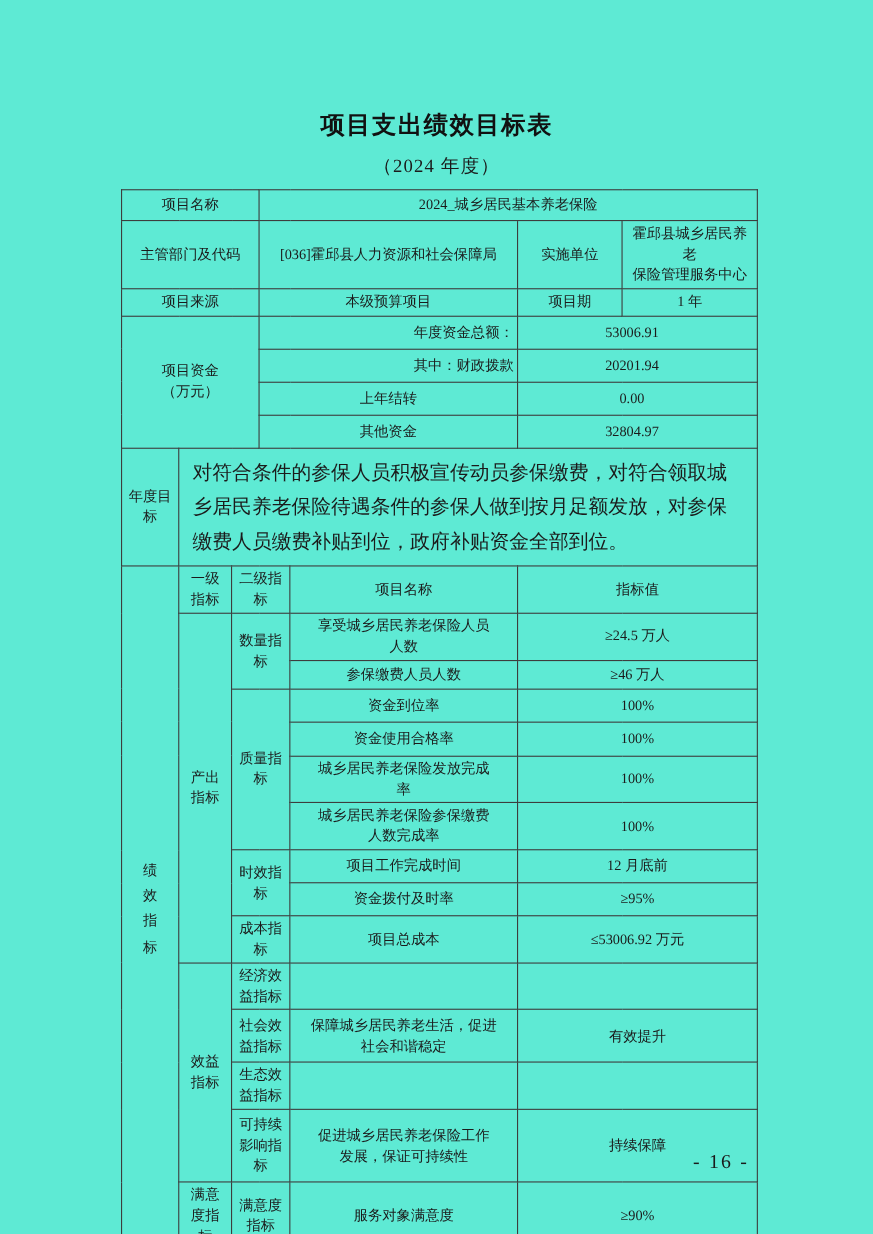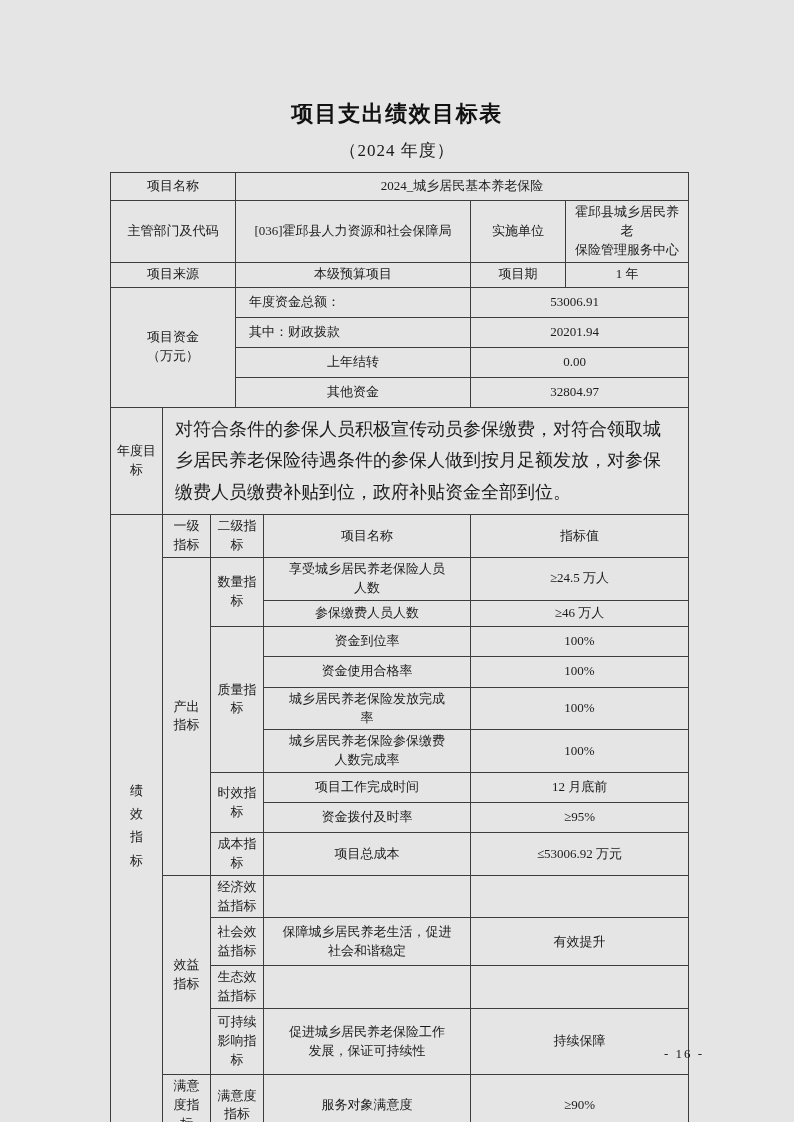--- a/index.html
+++ b/index.html
@@ -1,21 +1,21 @@
 <!DOCTYPE html>
 <html><head>
 <meta charset="utf-8">
 <style>
   * { box-sizing: border-box; }
   html, body { margin: 0; padding: 0; background: #ffffff; }
   .page {
     position: relative;
     width: 794px;
     height: 1122px;
-    background: #e5e5e5;
+    background: #5eead4;
     font-family: "Liberation Serif", "DejaVu Serif", serif;
     color: #1b1b1b;
     overflow: hidden;
   }
   .doc-title {
     margin: 0;
     padding-top: 99px;
     text-align: center;
     font-size: 22px;
     font-weight: 700;
@@ -38,40 +38,40 @@
   td {
     border: 1px solid #3d3d3d;
     text-align: center;
     vertical-align: middle;
     font-size: 13px;
     line-height: 1.45;
     padding: 2px 3px;
     white-space: pre-line;
     overflow: hidden;
   }
-  td.al { text-align: left; padding-left: 13px; }
+  td.al { text-align: right; padding-left: 13px; }
   td.ar { text-align: center; padding-right: 13px; }
   td.p6 { padding-left: 6px; padding-right: 6px; }
   td.goal-text {
     text-align: left;
     padding: 6px 12px;
     font-size: 18px;
     line-height: 1.75;
   }
   .vcol {
     display: inline-block;
     width: 1.1em;
     line-height: 1.8;
     word-break: break-all;
   }
   .pagenum {
     position: absolute;
     top: 1046px;
-    left: 664px;
-    font-size: 13px;
+    left: 630px;
+    font-size: 18px;
     letter-spacing: 2px;
   }
 </style>
 </head>
 <body>
 
 <div class="page">
 
   <h1 class="doc-title">项目支出绩效目标表</h1>
   <div class="doc-subtitle">（2024 年度）</div>

